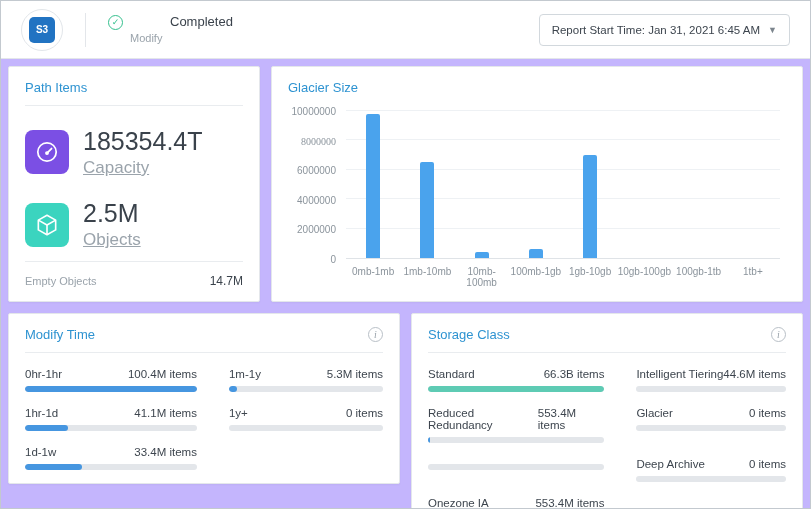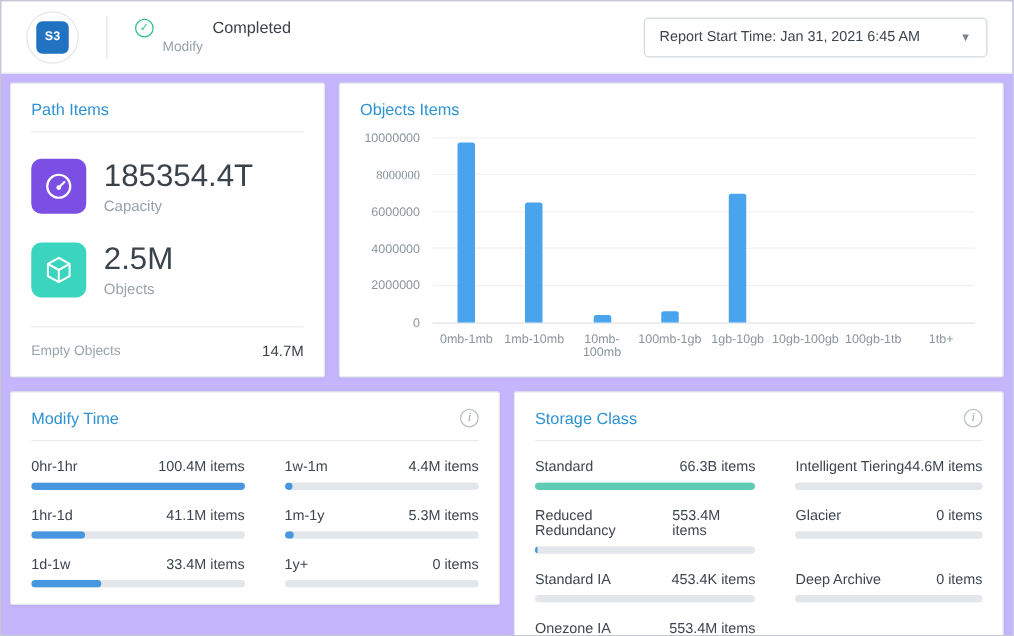--- a/index.html
+++ b/index.html
@@ -48,21 +48,21 @@
     width: 15px; height: 15px; border-radius: 50%;
     border: 1px solid #35c08e; color: #35c08e;
     font-size: 9px; display: flex; align-items: center; justify-content: center;
     flex: 0 0 15px;
   }
   .status-sub { margin-left: 22px; }
   .spacer { flex: 1; }
   .report-dropdown {
     background: #fff; border: 1px solid #d2d8dd; border-radius: 4px;
     height: 32px; padding: 0 12px;
-    display: flex; align-items: center; gap: 32px;
+    display: flex; align-items: center; gap: 8px;
     font-family: inherit; font-size: 11.5px; color: #3d454e;
     cursor: pointer;
   }
   .chev { color: #7c858d; font-size: 9px; }
 
   
   main { flex: 1; padding: 7px; display: flex; flex-direction: column; gap: 11px; overflow: hidden; }
   .row { display: flex; gap: 11px; }
   .row1 { height: 236px; flex: 0 0 236px; }
   .row2 { flex: 1; align-items: flex-start; }
@@ -88,21 +88,21 @@
   .metric { display: flex; align-items: center; gap: 14px; margin-top: 20px; }
   .metric-icon {
     width: 44px; height: 44px; border-radius: 8px;
     display: flex; align-items: center; justify-content: center;
     flex: 0 0 44px;
   }
   .metric-icon.purple { background: #7b4fe4; }
   .metric-icon.teal { background: #3bd4bf; }
   .metric-text { display: flex; flex-direction: column; line-height: 1.2; }
   .metric-value { font-size: 25px; color: #3a424b; }
-  .metric-label { font-size: 12px; color: #9aa3ab; margin-top: 2px; }
+  .metric-label { font-size: 17px; color: #9aa3ab; margin-top: 2px; text-decoration: underline; }
   .bottom-group { margin-top: auto; }
   .divider-h { border-bottom: 1px solid #e9ecef; }
   .empty-row { display: flex; justify-content: space-between; align-items: center; padding-top: 12px; }
   .empty-row .val { font-size: 12px; color: #3a424b; }
 
   
   .card-chart { flex: 1; display: flex; flex-direction: column; }
   .chart { flex: 1; display: flex; flex-direction: column; margin-top: 16px; padding-right: 6px; }
   .chart-inner { flex: 1; display: flex; }
   .y-axis { width: 58px; flex: 0 0 58px; position: relative; }
@@ -204,21 +204,21 @@
         <div class="bottom-group">
           <div class="divider-h"></div>
           <div class="empty-row">
             <span class="sub">Empty Objects</span>
             <span class="val">14.7M</span>
           </div>
         </div>
       </section>
 
       <section class="card card-chart">
-        <h3 class="card-title">Objects Items</h3>
+        <h3 class="card-title">Glacier Size</h3>
         <div class="chart">
           <div class="chart-inner">
             <div class="y-axis">
                 <span class="ytick" style="bottom: 0%;">0</span>
                 <span class="ytick" style="bottom: 20%;">2000000</span>
                 <span class="ytick" style="bottom: 40%;">4000000</span>
                 <span class="ytick" style="bottom: 60%;">6000000</span>
                 <span class="ytick" style="bottom: 80%; font-family: Liberation Serif, serif;">8000000</span>
                 <span class="ytick" style="bottom: 100%;">10000000</span>
               </div>
@@ -306,29 +306,20 @@
             <div class="prog-head">
                 <span>1d-1w</span>
                 <span>33.4M items</span>
               </div>
             <div class="prog-track">
                 <div class="prog-fill" style="width: 33%; background: rgb(70, 150, 224);"></div>
               </div>
           </div>
           <div class="prog-item">
             <div class="prog-head">
-                <span>1w-1m</span>
-                <span>4.4M items</span>
-              </div>
-            <div class="prog-track">
-                <div class="prog-fill" style="width: 4%; background: rgb(70, 150, 224);"></div>
-              </div>
-          </div>
-          <div class="prog-item">
-            <div class="prog-head">
                 <span>1m-1y</span>
                 <span>5.3M items</span>
               </div>
             <div class="prog-track">
                 <div class="prog-fill" style="width: 5%; background: rgb(70, 150, 224);"></div>
               </div>
           </div>
           <div class="prog-item">
             <div class="prog-head">
                 <span>1y+</span>
@@ -360,24 +351,20 @@
           <div class="prog-item">
             <div class="prog-head">
                 <span>Reduced Redundancy</span>
                 <span>553.4M items</span>
               </div>
             <div class="prog-track">
                 <div class="prog-fill" style="width: 1%; background: rgb(70, 150, 224);"></div>
               </div>
           </div>
           <div class="prog-item">
-            <div class="prog-head">
-                <span>Standard IA</span>
-                <span>453.4K items</span>
-              </div>
             <div class="prog-track">
                 <div class="prog-fill" style="width: 0%; background: rgb(70, 150, 224);"></div>
               </div>
           </div>
           <div class="prog-item">
             <div class="prog-head">
                 <span>Onezone IA</span>
                 <span>553.4M items</span>
               </div>
 

